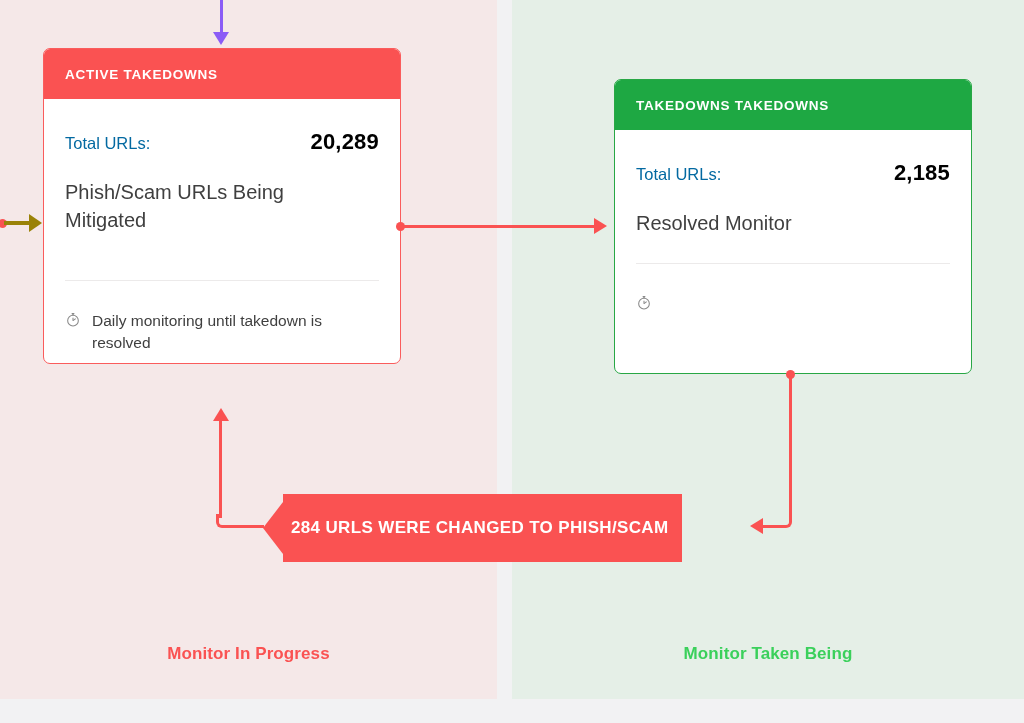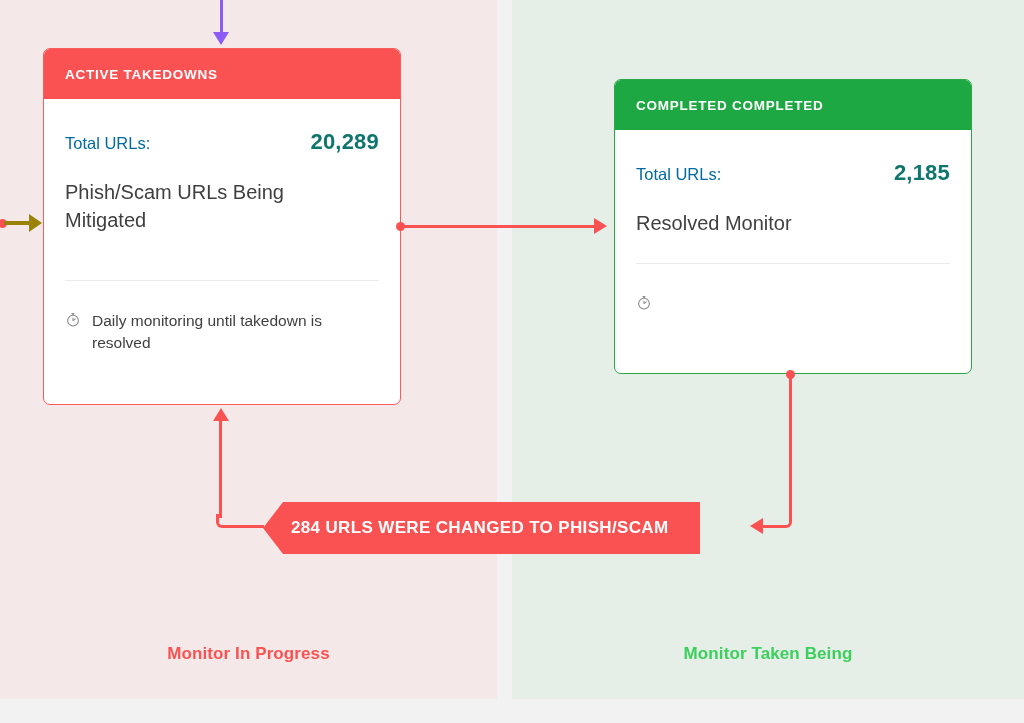--- a/index.html
+++ b/index.html
@@ -49,21 +49,21 @@
     position: absolute;
     background: #ffffff;
     border-radius: 7px;
     box-sizing: border-box;
     overflow: hidden;
   }
   .card-active {
     left: 43px;
     top: 48px;
     width: 358px;
-    height: 357px;
+    height: 316px;
     border: 1.5px solid #fa5c5c;
   }
   .card-completed {
     left: 614px;
     top: 79px;
     width: 358px;
     height: 295px;
     border: 1.5px solid #28a745;
   }
   .card-header {
@@ -90,21 +90,21 @@
     justify-content: space-between;
     padding-top: 30px;
   }
   .metric-label {
     font-size: 16.5px;
     color: #0369a1;
   }
   .metric-value {
     font-size: 22px;
     font-weight: bold;
-    color: #0f766e;
+    color: #000000;
     letter-spacing: 0.2px;
   }
   .metric-desc {
     margin-top: 23px;
     font-size: 20px;
     line-height: 1.42;
     color: #3f3f3f;
     max-width: 260px;
   }
   .divider {
@@ -201,24 +201,24 @@
     align-items: center;
   }
   .ribbon-tip {
     width: 0; height: 0;
     border-top: 26px solid transparent;
     border-bottom: 26px solid transparent;
     border-right: 20px solid #fa5252;
   }
   .ribbon-body {
     background: #fa5252;
-    height: 52px;
+    height: 68px;
     display: flex;
     align-items: center;
-    padding: 0 32px 0 8px;
+    padding: 0 14px 0 8px;
     color: #ffffff;
     font-size: 17px;
     font-weight: bold;
     letter-spacing: 0.35px;
     white-space: nowrap;
   }
 </style>
 </head>
 <body>
 
@@ -256,21 +256,21 @@
             <line x1="12" y1="13" x2="12" y2="8.5"></line>
             <line x1="12" y1="13" x2="16" y2="10"></line>
           </svg>
         </span>
         <span>Daily monitoring until takedown is resolved</span>
       </div>
     </div>
   </div>
 
   <div class="card card-completed">
-    <div class="card-header header-green">COMPLETED COMPLETED</div>
+    <div class="card-header header-green">TAKEDOWNS TAKEDOWNS</div>
     <div class="card-body">
       <div class="metric-row">
         <span class="metric-label">Total URLs:</span>
         <span class="metric-value">2,185</span>
       </div>
       <div class="metric-desc">Resolved Monitor</div>
       <div class="divider"></div>
       <div class="footnote">
         <span class="stopwatch-icon">
           <svg width="16" height="16" viewBox="0 0 24 24" fill="none" stroke="#8a8a8a" stroke-width="1.6">

